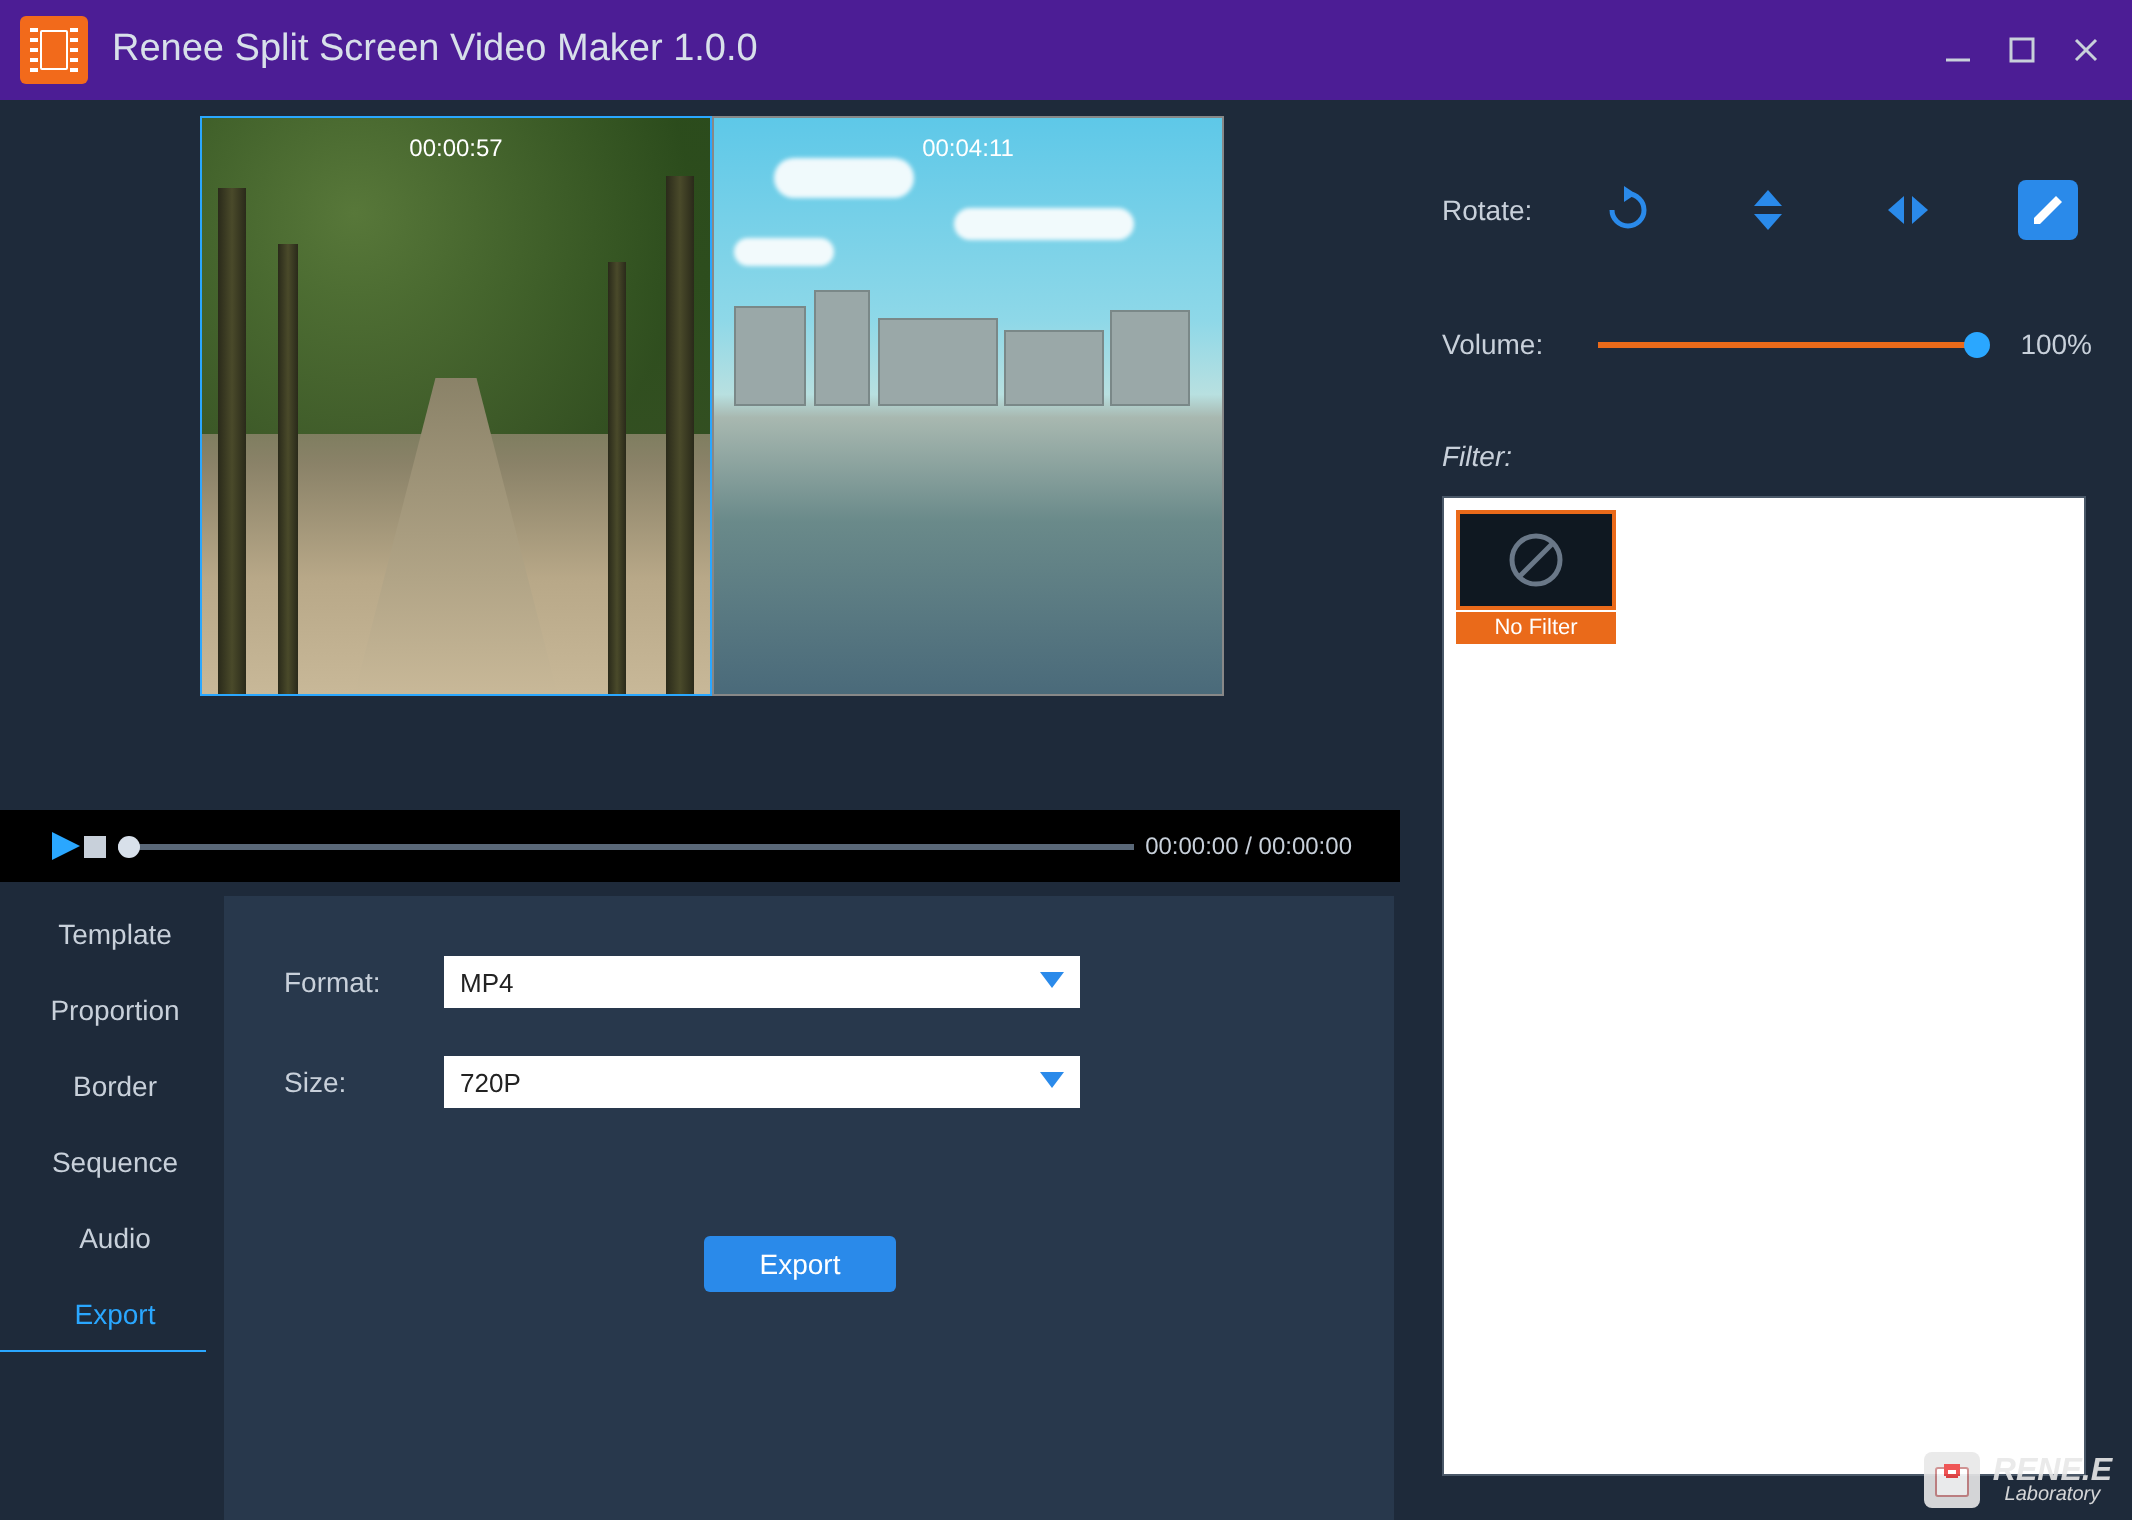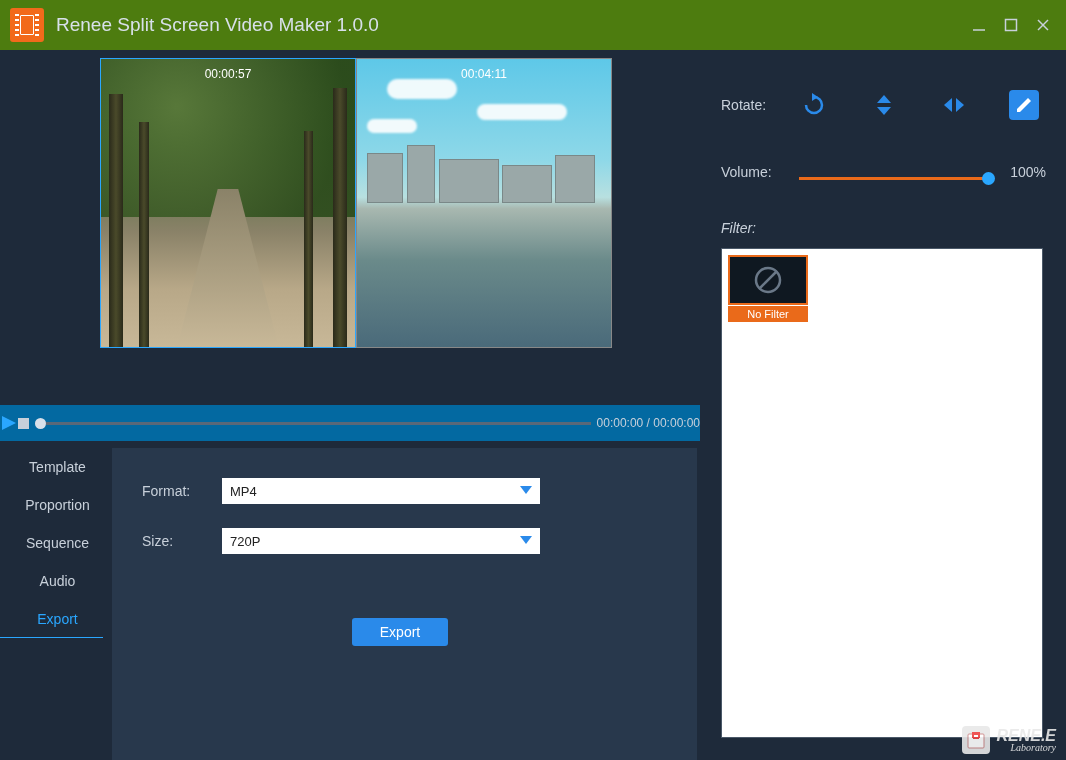--- a/index.html
+++ b/index.html
@@ -1,17 +1,17 @@
 <!DOCTYPE html>
 <html><head>
 <meta charset="utf-8">
 <style>
   * { box-sizing: border-box; margin: 0; padding: 0; font-family: "Segoe UI", Arial, sans-serif; }
   body { width: 1066px; height: 760px; background: #1e2a3a; color: #c8d0da; overflow: hidden; position: relative; }
-  .titlebar { height: 50px; display: flex; align-items: center; padding: 0 10px; background: #4d7c0f; }
+  .titlebar { height: 50px; display: flex; align-items: center; padding: 0 10px; background: #4c1d95; }
   .app-icon { width: 34px; height: 34px; background: #f26a1b; border-radius: 3px; display: flex; align-items: center; justify-content: center; margin-right: 12px; position: relative; }
   .app-icon::before { content: ""; position: absolute; width: 4px; height: 22px; background: repeating-linear-gradient(#fff 0 2px, transparent 2px 5px); left: 5px; top: 6px; }
   .app-icon::after { content: ""; position: absolute; width: 4px; height: 22px; background: repeating-linear-gradient(#fff 0 2px, transparent 2px 5px); right: 5px; top: 6px; }
   .app-icon-inner { width: 14px; height: 20px; border: 1.5px solid #fff; border-radius: 1px; }
   .app-title { font-size: 19px; color: #d8e0ea; flex: 1; }
   .win-controls { display: flex; align-items: center; gap: 18px; padding-right: 6px; }
   .win-btn { width: 14px; height: 14px; cursor: pointer; display: flex; align-items: center; justify-content: center; }
   
   .main-area { position: absolute; top: 50px; left: 0; width: 700px; height: 710px; background: #1e2a3a; }
   .preview-wrap { position: relative; margin: 8px 0 0 100px; width: 512px; height: 290px; display: flex; }
@@ -19,21 +19,21 @@
   .clip.selected { border: 1.5px solid #2aa7ff; }
   .clip-time { position: absolute; top: 8px; left: 0; right: 0; text-align: center; font-size: 12px; color: #fff; }
   .clip1-bg { width: 100%; height: 100%; background: linear-gradient(180deg,#3a5a2f 0%,#4a6a3a 30%,#8a8268 60%,#b8a888 80%,#c8b898 100%); position: relative; overflow: hidden;}
   .trunk { position: absolute; bottom: 0; width: 14px; background: linear-gradient(90deg,#2a2a1a,#4a4a2a,#2a2a1a); height: 90%; }
   .canopy { position: absolute; top:0; left:0; right:0; height: 55%; background: radial-gradient(circle at 30% 30%,#5a7a3a,#2a4a1a 80%); opacity: 0.9;}
   .path { position:absolute; bottom:0; left:30%; width:40%; height:55%; background: linear-gradient(180deg,#8a8268,#c8b898); clip-path: polygon(40% 0,60% 0,100% 100%,0 100%);}
   .clip2-bg { width: 100%; height: 100%; background: linear-gradient(180deg,#5ec8e8 0%,#8ed8e8 35%,#b8e0e0 48%,#a8b8b0 52%,#6a8a8a 70%,#4a6a7a 100%); position: relative; overflow: hidden;}
   .cloud { position:absolute; width:60px; height:20px; background:#fff; border-radius:20px; opacity:0.9; filter: blur(1px);}
   .bldg { position:absolute; bottom:50%; width:30px; background:#9aa8a8; border:1px solid #7a8888;}
   
-  .playback-bar { position: absolute; top: 355px; left: 0; width: 700px; height: 36px; background: #0369a1; display: flex; align-items: center; padding: 0 0; gap: 0; }
+  .playback-bar { position: absolute; top: 355px; left: 0; width: 700px; height: 36px; background: #000000; display: flex; align-items: center; padding: 0 24px; gap: 0; }
   .play-btn svg { display:block; }
   .stop-btn { width: 11px; height: 11px; background: #c8d0da; cursor: pointer; }
   .timeline { flex: 1; height: 3px; background: #5a6878; position: relative; margin: 0 6px; }
   .timeline-dot { position:absolute; left:0; top:-4px; width:11px; height:11px; border-radius:50%; background:#d8e0ea; }
   .time-display { font-size: 12px; color: #c8d0da; }
   
   .tabs-col { position: absolute; top: 398px; left: 0; width: 103px; background: #1e2a3a; }
   .tab-item { height: 38px; display: flex; align-items: center; justify-content: center; font-size: 14px; color: #c8d0da; cursor: pointer; border-bottom: 1px solid transparent; padding-left: 12px; }
   .tab-item.active { color: #2aa7ff; border-bottom: 1px solid #2aa7ff; }
   
@@ -43,34 +43,34 @@
   .dropdown { width: 318px; height: 26px; background: #fff; color: #222; display: flex; align-items: center; padding: 0 8px; font-size: 13px; position: relative; cursor: pointer;}
   .dd-arrow { position:absolute; right:8px; top:8px; }
   .export-btn { width: 96px; height: 28px; background: #2a8aea; color: #fff; border: none; border-radius: 3px; font-size: 14px; cursor: pointer; margin-left: 210px; margin-top: 40px; }
   
   .right-panel { position: absolute; top: 50px; right: 0; width: 365px; height: 710px; background: #1e2a3a; padding: 40px 20px 20px 20px; }
   .rotate-row { display: flex; align-items: center; gap: 0px; margin-bottom: 44px; }
   .rp-label { width: 70px; font-size: 14px; color: #c8d0da; }
   .tool-btns { display: flex; gap: 40px; margin-left: 8px;}
   .tool-btn { width: 30px; height: 30px; display: flex; align-items: center; justify-content: center; cursor: pointer; border-radius: 4px; }
   .tool-btn.active { background: #2a8aea; }
-  .volume-row { display: flex; align-items: flex-end; gap: 0px; margin-bottom: 40px; }
+  .volume-row { display: flex; align-items: center; gap: 0px; margin-bottom: 40px; }
   .vol-slider { flex:1; height: 3px; background: #ea6a1a; position: relative; margin: 0 12px 0 8px; }
   .vol-slider::after { content:""; position:absolute; right:-6px; top:-5px; width:13px; height:13px; border-radius:50%; background:#2aa7ff; }
   .vol-val { width: 45px; font-size: 14px; text-align: right; }
   .filter-label { font-size: 14px; margin-bottom: 12px; font-style: italic; }
   .filter-box { width: 322px; height: 490px; border: 1px solid #4a5868; background: #ffffff; padding: 6px; }
   .filter-item { width: 80px; }
   .filter-thumb { width: 80px; height: 50px; background: #0f1821; border: 2px solid #ea6a1a; display: flex; align-items: center; justify-content: center; }
   .filter-name { display: block; width: 100%; text-align: center; font-size: 11px; background: #ea6a1a; color: #fff; padding: 2px 0; margin-top: 1px;}
   
   .brand { position: absolute; right: 10px; bottom: 6px; display: flex; align-items: center; gap: 6px; opacity: 0.9;}
   .brand-icon { width: 28px; height: 28px; background: #e8e8e8; border-radius: 4px; display: flex; align-items: center; justify-content: center; font-size: 18px; }
   .brand-text { font-size: 16px; font-weight: bold; font-style: italic; color: #e8e8e8; line-height: 0.95; }
-  .brand-text small { font-size: 10px; font-weight: normal; display: block; text-align: right; font-family: Liberation Serif, serif;}
+  .brand-text small { font-size: 10px; font-weight: normal; display: block; text-align: center;}
 </style>
 </head>
 <body>
 
 <div class="titlebar">
   <div class="app-icon">
       <div class="app-icon-inner"></div>
     </div>
   <div class="app-title">Renee Split Screen Video Maker 1.0.0</div>
   <div class="win-controls">
@@ -130,20 +130,21 @@
     <div class="stop-btn"></div>
     <div class="timeline">
         <div class="timeline-dot"></div>
       </div>
     <div class="time-display">00:00:00 / 00:00:00</div>
   </div>
 
   <div class="tabs-col">
     <div class="tab-item">Template</div>
     <div class="tab-item">Proportion</div>
+    <div class="tab-item">Border</div>
     <div class="tab-item">Sequence</div>
     <div class="tab-item">Audio</div>
     <div class="tab-item active">Export</div>
   </div>
 
   <div class="settings-panel">
     <div class="form-row">
       <div class="form-label">Format:</div>
       <div class="dropdown">
         <span>MP4</span>

